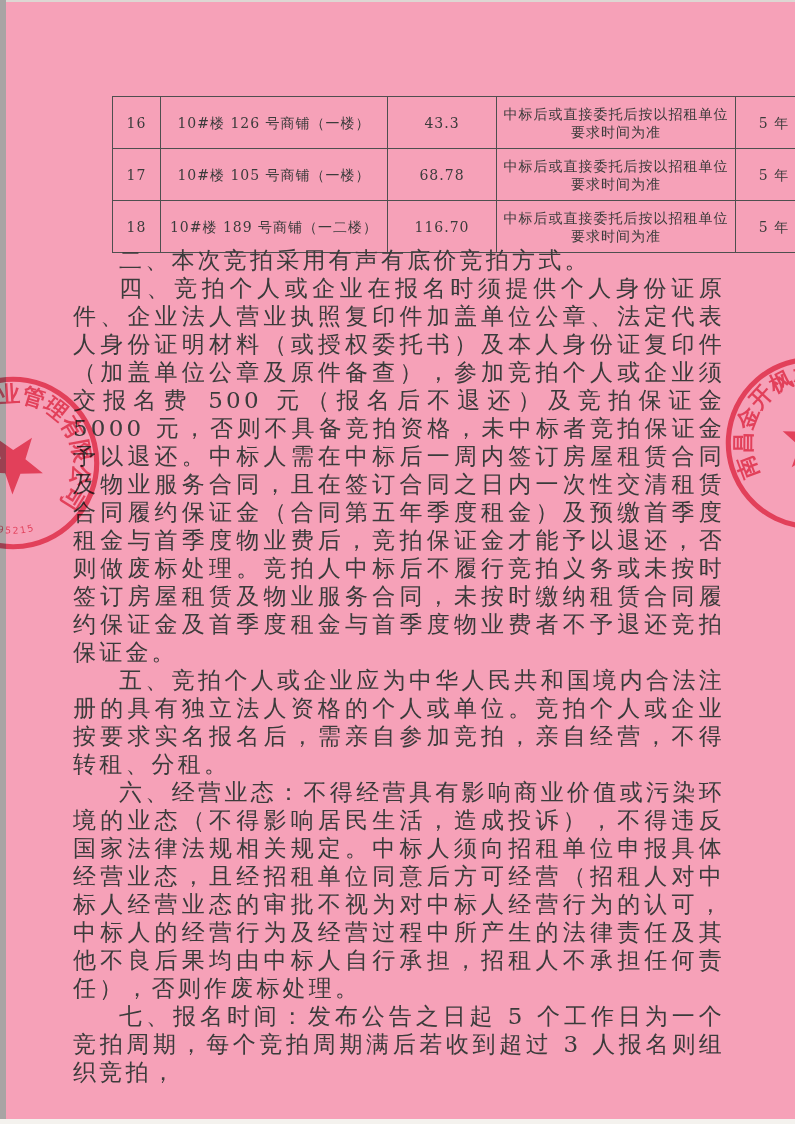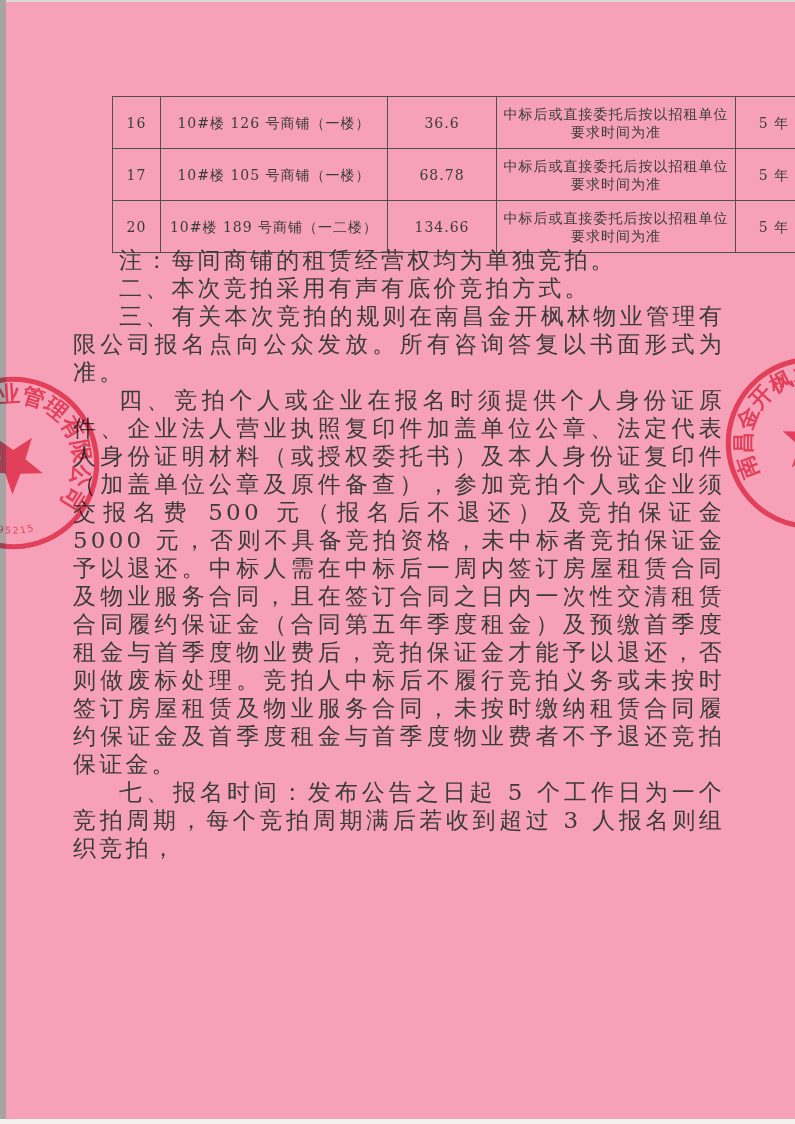--- a/index.html
+++ b/index.html
@@ -53,46 +53,46 @@
 <div class="page">
   <div class="edge-top"></div>
   <div class="edge-left"></div>
   <div class="edge-bottom"></div>
 
   <table class="lots">
     <tbody>
       <tr>
         <td class="col-no">16</td>
         <td class="col-name">10#楼 126 号商铺（一楼）</td>
-        <td class="col-area">36.6</td>
+        <td class="col-area">43.3</td>
         <td class="col-note">中标后或直接委托后按以招租单位要求时间为准</td>
         <td class="col-term">5 年</td>
       </tr>
       <tr>
         <td class="col-no">17</td>
         <td class="col-name">10#楼 105 号商铺（一楼）</td>
         <td class="col-area">68.78</td>
         <td class="col-note">中标后或直接委托后按以招租单位要求时间为准</td>
         <td class="col-term">5 年</td>
       </tr>
       <tr>
-        <td class="col-no">20</td>
+        <td class="col-no">18</td>
         <td class="col-name">10#楼 189 号商铺（一二楼）</td>
-        <td class="col-area">134.66</td>
+        <td class="col-area">116.70</td>
         <td class="col-note">中标后或直接委托后按以招租单位要求时间为准</td>
         <td class="col-term">5 年</td>
       </tr>
     </tbody>
   </table>
 
   <div class="doc-body">
-    <p>注：每间商铺的租赁经营权均为单独竞拍。</p>
     <p>二、本次竞拍采用有声有底价竞拍方式。</p>
-    <p>三、有关本次竞拍的规则在南昌金开枫林物业管理有限公司报名点向公众发放。所有咨询答复以书面形式为准。</p>
     <p>四、竞拍个人或企业在报名时须提供个人身份证原件、企业法人营业执照复印件加盖单位公章、法定代表人身份证明材料（或授权委托书）及本人身份证复印件（加盖单位公章及原件备查），参加竞拍个人或企业须交报名费 500 元（报名后不退还）及竞拍保证金 5000 元，否则不具备竞拍资格，未中标者竞拍保证金予以退还。中标人需在中标后一周内签订房屋租赁合同及物业服务合同，且在签订合同之日内一次性交清租赁合同履约保证金（合同第五年季度租金）及预缴首季度租金与首季度物业费后，竞拍保证金才能予以退还，否则做废标处理。竞拍人中标后不履行竞拍义务或未按时签订房屋租赁及物业服务合同，未按时缴纳租赁合同履约保证金及首季度租金与首季度物业费者不予退还竞拍保证金。</p>
+    <p>五、竞拍个人或企业应为中华人民共和国境内合法注册的具有独立法人资格的个人或单位。竞拍个人或企业按要求实名报名后，需亲自参加竞拍，亲自经营，不得转租、分租。</p>
+    <p>六、经营业态：不得经营具有影响商业价值或污染环境的业态（不得影响居民生活，造成投诉），不得违反国家法律法规相关规定。中标人须向招租单位申报具体经营业态，且经招租单位同意后方可经营（招租人对中标人经营业态的审批不视为对中标人经营行为的认可，中标人的经营行为及经营过程中所产生的法律责任及其他不良后果均由中标人自行承担，招租人不承担任何责任），否则作废标处理。</p>
     <p>七、报名时间：发布公告之日起 5 个工作日为一个竞拍周期，每个竞拍周期满后若收到超过 3 人报名则组织竞拍，</p>
   </div>
 
   <div class="stamp stamp-left">
     <svg width="186" height="186" viewBox="-100 -100 200 200" aria-hidden="true">
       <defs>
         <path id="sealRingL" d="M -54.06,37.86 A 66 66 0 1 1 -53.40,38.79"></path>
         <path id="sealSerialL" d="M -68.88,32.12 A 76 76 0 0 0 68.88,32.12"></path>
       </defs>
       <circle class="seal-stroke" cx="0" cy="0" r="90"></circle>

